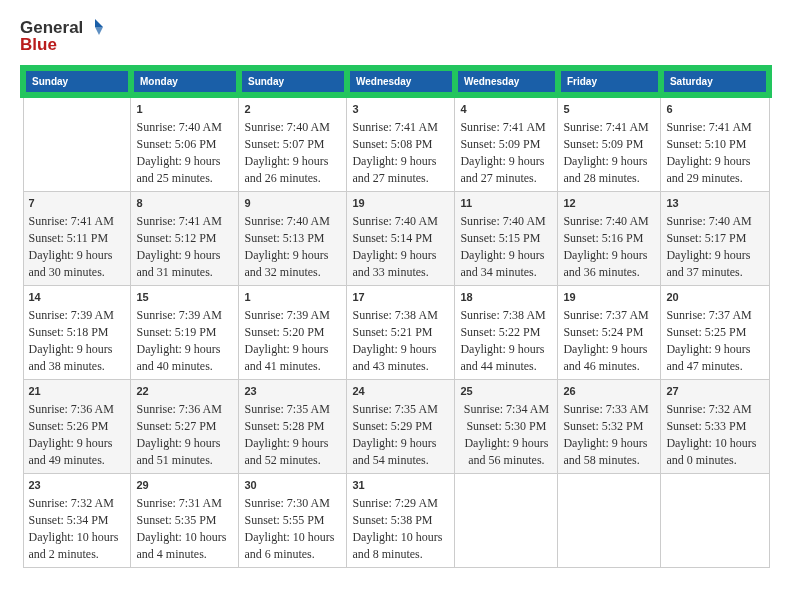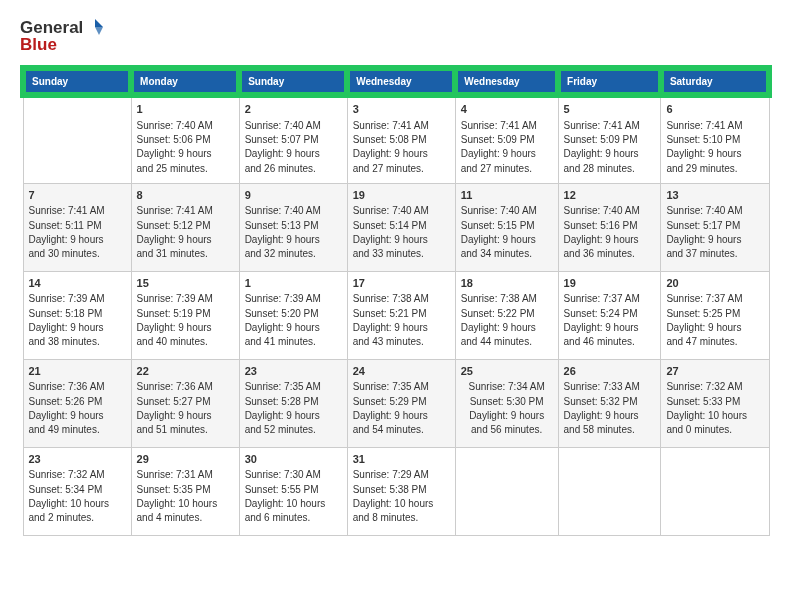--- a/index.html
+++ b/index.html
@@ -69,23 +69,24 @@
     tbody tr:nth-child(even) td {
       background-color: #f5f5f5;
     }
     .day-num {
       font-weight: bold;
       font-size: 11px;
       display: block;
       margin-bottom: 1px;
     }
     .day-info {
-      font-size: 10px;
+      font-size: 12px;
       color: #333;
       line-height: 1.42;
+      font-family: Liberation Serif, serif;
     }
   </style>
 </head>
 <body>
 
 <div class="page">
   <div class="header">
     <div class="logo">
       <div>
         <div style="display:flex;align-items:center;">

